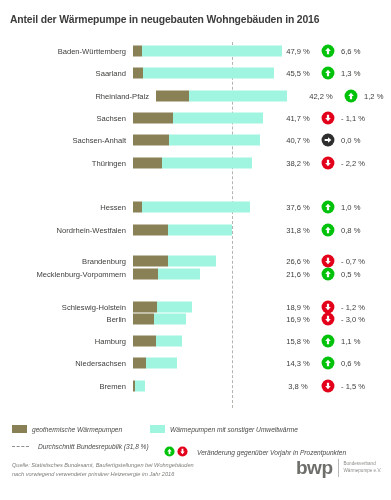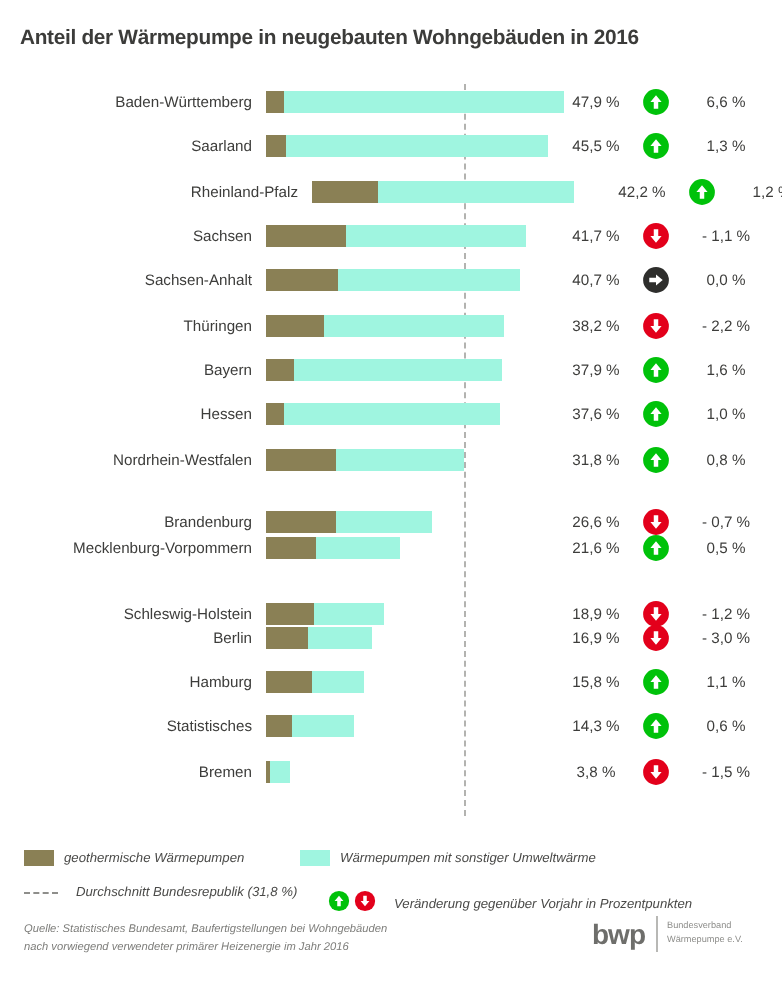--- a/index.html
+++ b/index.html
@@ -41,21 +41,21 @@
     position:absolute;top:50%;transform:translateY(-50%);
     left:278px;width:40px;text-align:center;
     font-size:7.6px;color:#3d3d3b;white-space:nowrap;
   }
   .arrow{
     position:absolute;top:50%;transform:translateY(-50%);
     left:321px;width:14px;height:14px;
   }
   .delta{
     position:absolute;top:50%;transform:translateY(-50%);
-    left:341px;width:44px;text-align:center;
+    left:341px;width:44px;text-align:left;
     font-size:7.6px;color:#3d3d3b;white-space:nowrap;
   }
 
   
   .avg-line{
     position:absolute;top:2px;height:366px;width:0;
     border-left:1.1px dashed #b3b3b0;
   }
 
   
@@ -74,21 +74,21 @@
   }
   .lg-arrows{display:flex;gap:2px;margin-right:4px;}
 
   
   .source{
     position:absolute;left:12px;top:461px;width:240px;
     font-size:5.6px;font-style:italic;color:#7d7d7a;line-height:1.55;
   }
   .logo{position:absolute;left:296px;top:458px;display:flex;align-items:center;gap:5px;}
   .logo-word{
-    font-size:14px;font-weight:bold;color:#6e6e6b;
+    font-size:19px;font-weight:bold;color:#6e6e6b;
     letter-spacing:-0.5px;line-height:1;
   }
   .logo-div{width:1px;height:18px;background:#b8b8b5;}
   .logo-sub{font-size:4.6px;color:#8d8d8a;line-height:1.5;white-space:nowrap;}
 </style>
 </head>
 <body>
 
 <div id="chart-root">
 
@@ -167,33 +167,20 @@
           <div class="seg-geo" style="width: 28.612px; background: rgb(138, 128, 85);"></div>
           <div class="seg-env" style="width: 90.19px; background: rgb(159, 245, 224);"></div>
         </div>
         <div class="value">38,2 %</div>
         <div class="arrow"><svg width="14" height="14" viewBox="0 0 100 100">
             <circle cx="50" cy="50" r="46" fill="#e3001b"></circle>
             <path d="M50 74 L30 50 L42 50 L42 26 L58 26 L58 50 L70 50 Z" fill="#ffffff"></path>
           </svg></div>
         <div class="delta">- 2,2 %</div>
       </div>
-      <div class="row" style="top: 133.8px;">
-        <div class="state-label">Bayern</div>
-        <div class="bar-wrap">
-          <div class="seg-geo" style="width: 13.684px; background: rgb(138, 128, 85);"></div>
-          <div class="seg-env" style="width: 104.185px; background: rgb(159, 245, 224);"></div>
-        </div>
-        <div class="value">37,9 %</div>
-        <div class="arrow"><svg width="14" height="14" viewBox="0 0 100 100">
-            <circle cx="50" cy="50" r="46" fill="#00c20a"></circle>
-            <path d="M50 26 L70 50 L58 50 L58 74 L42 74 L42 50 L30 50 Z" fill="#ffffff"></path>
-          </svg></div>
-        <div class="delta">1,6 %</div>
-      </div>
       <div class="row" style="top: 156.1px;">
         <div class="state-label">Hessen</div>
         <div class="bar-wrap">
           <div class="seg-geo" style="width: 8.708px; background: rgb(138, 128, 85);"></div>
           <div class="seg-env" style="width: 108.228px; background: rgb(159, 245, 224);"></div>
         </div>
         <div class="value">37,6 %</div>
         <div class="arrow"><svg width="14" height="14" viewBox="0 0 100 100">
             <circle cx="50" cy="50" r="46" fill="#00c20a"></circle>
             <path d="M50 26 L70 50 L58 50 L58 74 L42 74 L42 50 L30 50 Z" fill="#ffffff"></path>
@@ -272,21 +259,21 @@
           <div class="seg-env" style="width: 26.124px; background: rgb(159, 245, 224);"></div>
         </div>
         <div class="value">15,8 %</div>
         <div class="arrow"><svg width="14" height="14" viewBox="0 0 100 100">
             <circle cx="50" cy="50" r="46" fill="#00c20a"></circle>
             <path d="M50 26 L70 50 L58 50 L58 74 L42 74 L42 50 L30 50 Z" fill="#ffffff"></path>
           </svg></div>
         <div class="delta">1,1 %</div>
       </div>
       <div class="row" style="top: 312.2px;">
-        <div class="state-label">Statistisches</div>
+        <div class="state-label">Niedersachsen</div>
         <div class="bar-wrap">
           <div class="seg-geo" style="width: 13.373px; background: rgb(138, 128, 85);"></div>
           <div class="seg-env" style="width: 31.1px; background: rgb(159, 245, 224);"></div>
         </div>
         <div class="value">14,3 %</div>
         <div class="arrow"><svg width="14" height="14" viewBox="0 0 100 100">
             <circle cx="50" cy="50" r="46" fill="#00c20a"></circle>
             <path d="M50 26 L70 50 L58 50 L58 74 L42 74 L42 50 L30 50 Z" fill="#ffffff"></path>
           </svg></div>
         <div class="delta">0,6 %</div>

